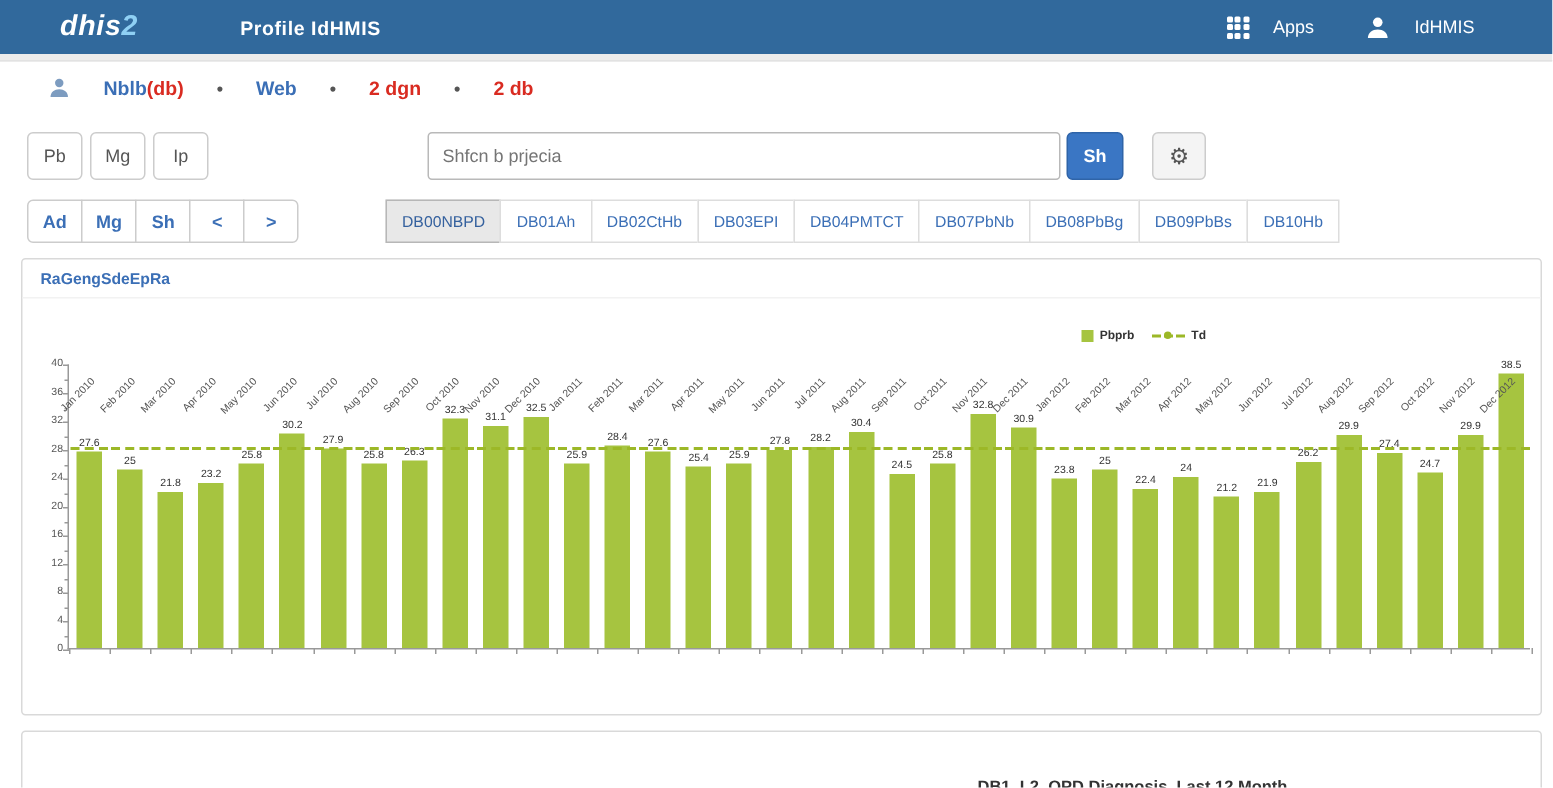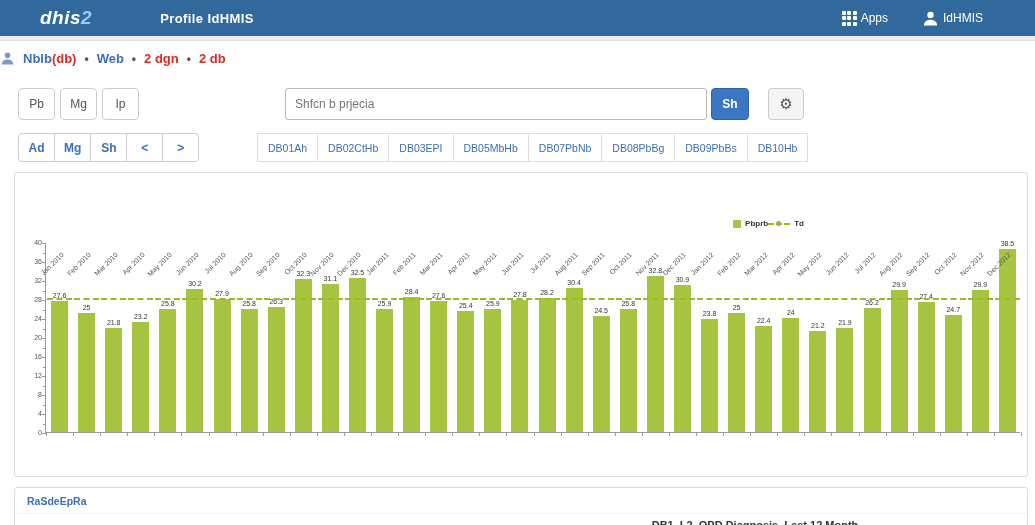--- a/index.html
+++ b/index.html
@@ -6,27 +6,27 @@
   html,body { width:1035px; height:525px; overflow:hidden; background:#fff;
     font-family:"Liberation Sans", sans-serif; position:relative; }
 
   
   .topbar { position:absolute; top:0; left:0; width:1035px; height:36px;
     background:var(--header-bg,#31699c); display:flex; align-items:center; color:#fff; z-index:5; }
   .logo { margin-left:40px; font-size:19px; font-weight:bold; font-style:italic; letter-spacing:.5px; }
   .logo .accent { color:#8fd0f4; }
   .app-title { margin-left:68px; font-size:13px; font-weight:bold; letter-spacing:.4px; }
   .topbar-right { margin-left:auto; margin-right:52px; display:flex; align-items:center; gap:34px; }
-  .topbar-item { display:flex; align-items:center; gap:4px; font-size:12px; cursor:pointer; }
+  .topbar-item { display:flex; align-items:center; gap:16px; font-size:12px; cursor:pointer; }
   .grid-icon { width:15px; height:15px; display:grid; grid-template-columns:repeat(3,1fr); gap:1.5px; }
   .grid-icon span { background:#fff; border-radius:1px; }
   .substrip { position:absolute; top:36px; left:0; width:1035px; height:5px; background:#ececec; border-bottom:1px solid #e2e2e2; }
 
   
-  .user-bar { position:absolute; top:51px; left:0; display:flex; align-items:center; gap:8px;
+  .user-bar { position:absolute; top:51px; left:32px; display:flex; align-items:center; gap:22px;
     font-size:13px; font-weight:bold; }
   .ub-name { color:var(--link-blue,#3b6fb6); }
   .ub-red { color:var(--alert-red,#d92b21); }
   .ub-sep { color:#555; font-size:12px; }
   .ub-ctx { color:var(--link-blue,#3b6fb6); }
 
   
   .btn { background:#fff; border:1px solid #ccc; border-radius:4px; color:#555;
     font-size:12px; height:32px; min-width:37px; padding:0 9px; cursor:pointer;
     font-family:"Liberation Sans",sans-serif; }
@@ -56,21 +56,21 @@
   
   .panel { position:absolute; left:14px; width:1014px; background:#fff;
     border:1px solid #d9d9d9; border-radius:3px; }
   #panel1 { top:172px; height:305px; }
   #panel2 { top:487px; height:80px; }
   .panel-head { height:26px; display:flex; align-items:center; padding:0 12px;
     font-size:10.5px; color:var(--link-blue,#3b6fb6); font-weight:bold;
     border-bottom:1px solid #f2f2f2; cursor:pointer; }
 
   
-  .legend { position:absolute; top:46px; right:223px; display:flex; align-items:center; 
+  .legend { position:absolute; top:46px; right:223px; display:flex; align-items:center; gap:12px;
     font-size:8px; font-weight:bold; color:#333; }
   .lg-item { display:flex; align-items:center; gap:4px; }
   .lg-sq { width:8px; height:8px; background:var(--bar-green,#a6c440); display:inline-block; }
   .lg-line { width:22px; height:0; border-top:2px dashed var(--target-green,#9cb827); position:relative; display:inline-block; }
   .lg-line i { position:absolute; left:8px; top:-3.5px; width:5px; height:5px; border-radius:50%;
     background:var(--target-green,#9cb827); }
   .plot { position:absolute; left:30px; top:70px; width:975px; height:190px;
     border-left:1px solid #999; border-bottom:1px solid #999; }
   .bar { position:absolute; bottom:0; width:17px; background:var(--bar-green,#a6c440); }
   .bar-label { position:absolute; width:30px; text-align:center; font-size:7px; color:#333; }
@@ -153,32 +153,34 @@
 
 <div class="tabrow">
   <div class="nav-group">
       <button class="btn">Ad</button>
       <button class="btn">Mg</button>
       <button class="btn">Sh</button>
       <button class="btn">&lt;</button>
       <button class="btn">&gt;</button>
     </div>
   <div class="tabs">
+      <div class="tab active">DB00NBPD</div>
       <div class="tab">DB01Ah</div>
       <div class="tab">DB02CtHb</div>
       <div class="tab">DB03EPI</div>
-      <div class="tab">DB05MbHb</div>
+      <div class="tab">DB04PMTCT</div>
       <div class="tab">DB07PbNb</div>
       <div class="tab">DB08PbBg</div>
       <div class="tab">DB09PbBs</div>
       <div class="tab">DB10Hb</div>
     </div>
 </div>
 
 <div class="panel" id="panel1">
+  <div class="panel-head">RaGengSdeEpRa</div>
   <div class="legend">
     <span class="lg-item">
       <span class="lg-sq"></span>
       <span>Pbprb</span>
     </span>
     <span class="lg-item">
       <span class="lg-line">
           <i></i>
         </span>
       <span>Td</span>
@@ -395,15 +397,14 @@
       <div class="bar" style="left: 952.958px; height: 182.875px;"></div>
       <div class="bar-label" style="left: 946.458px; bottom: 184.875px;">38.5</div>
       <div class="target-dash" style="left: 948.917px; width: 25.0833px; bottom: 132px;"></div>
       <div class="xtick" style="left: 947.917px;"></div>
       <div class="xlabel" style="left: 891.458px;">Dec 2012</div>
       <div class="xtick" style="left: 975px;"></div>
     </div>
 </div>
 
 <div class="panel" id="panel2">
-  <div class="panel-head">RaSdeEpRa</div>
   <div class="p2-title">DB1_L2_OPD Diagnosis, Last 12 Month</div>
 </div>
 
 </body></html>

